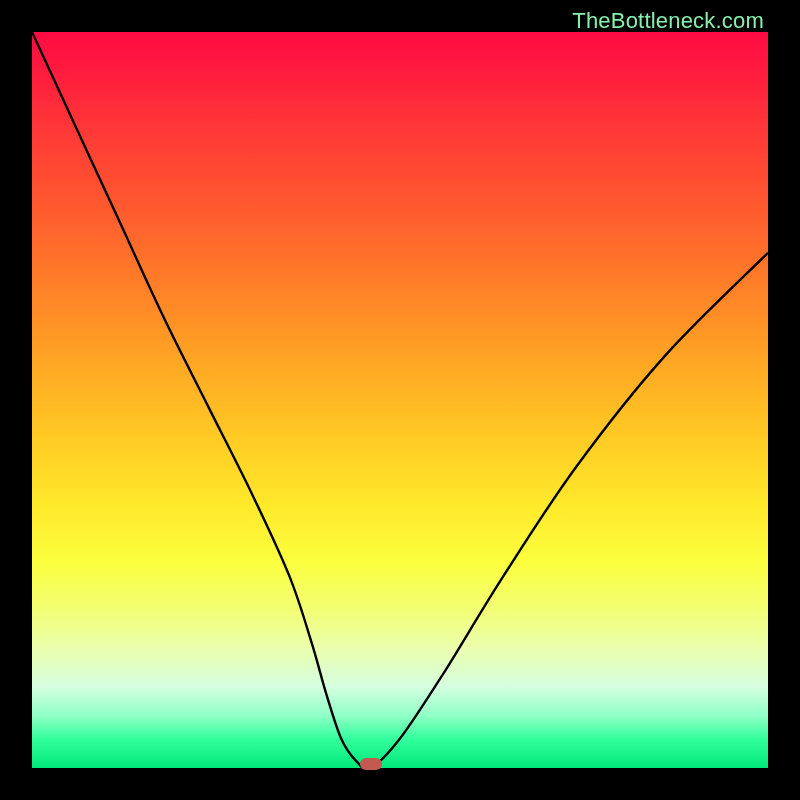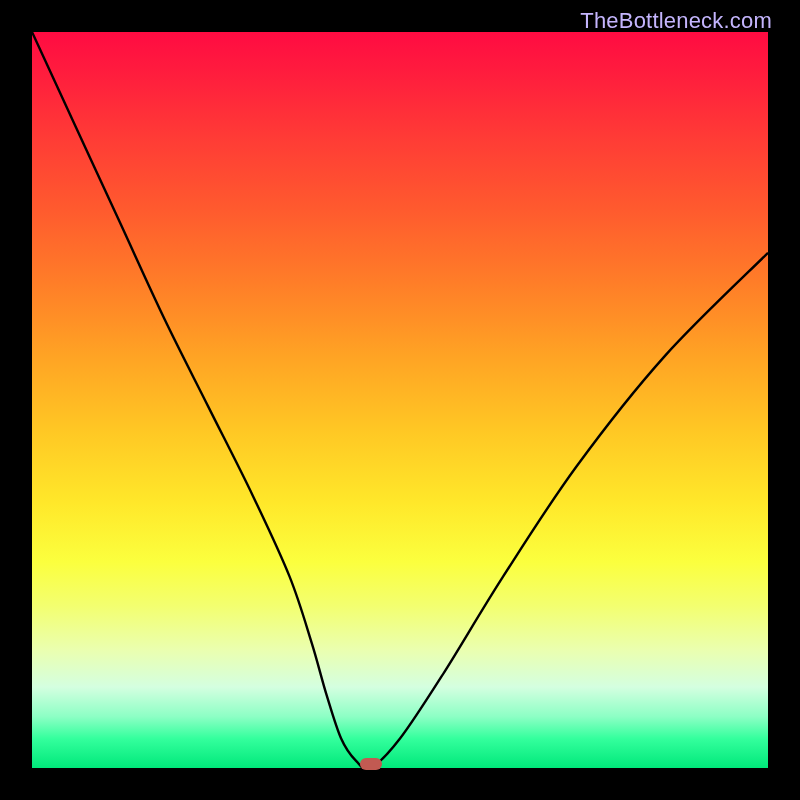--- a/index.html
+++ b/index.html
@@ -38,22 +38,22 @@
       #eaffb0 84%,
       #d4ffe0 89%,
       #8dffc5 93%,
       #34ff9d 96%,
       #00e87a 100%
     );
   }
   .watermark {
     position: absolute;
     top: 8px;
-    right: 28px;
-    color: #c4b5fd;
+    right: 36px;
+    color: #86efac;
     font-size: 22px;
     letter-spacing: 0.2px;
     font-weight: 400;
     user-select: none;
   }
   svg.curve {
     position: absolute;
     left: 0;
     top: 0;
     width: 736px;

